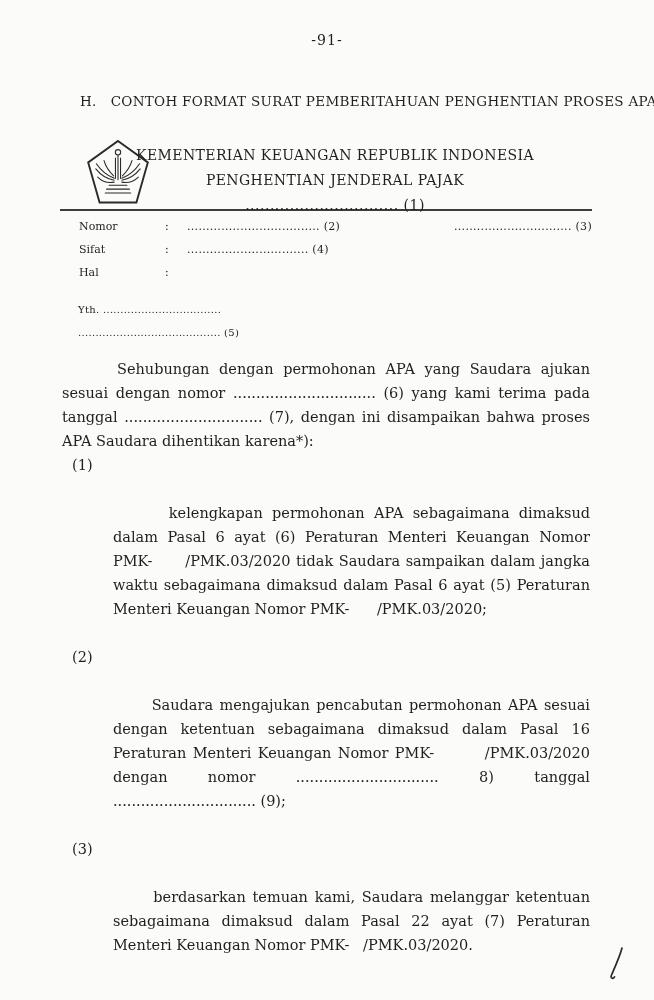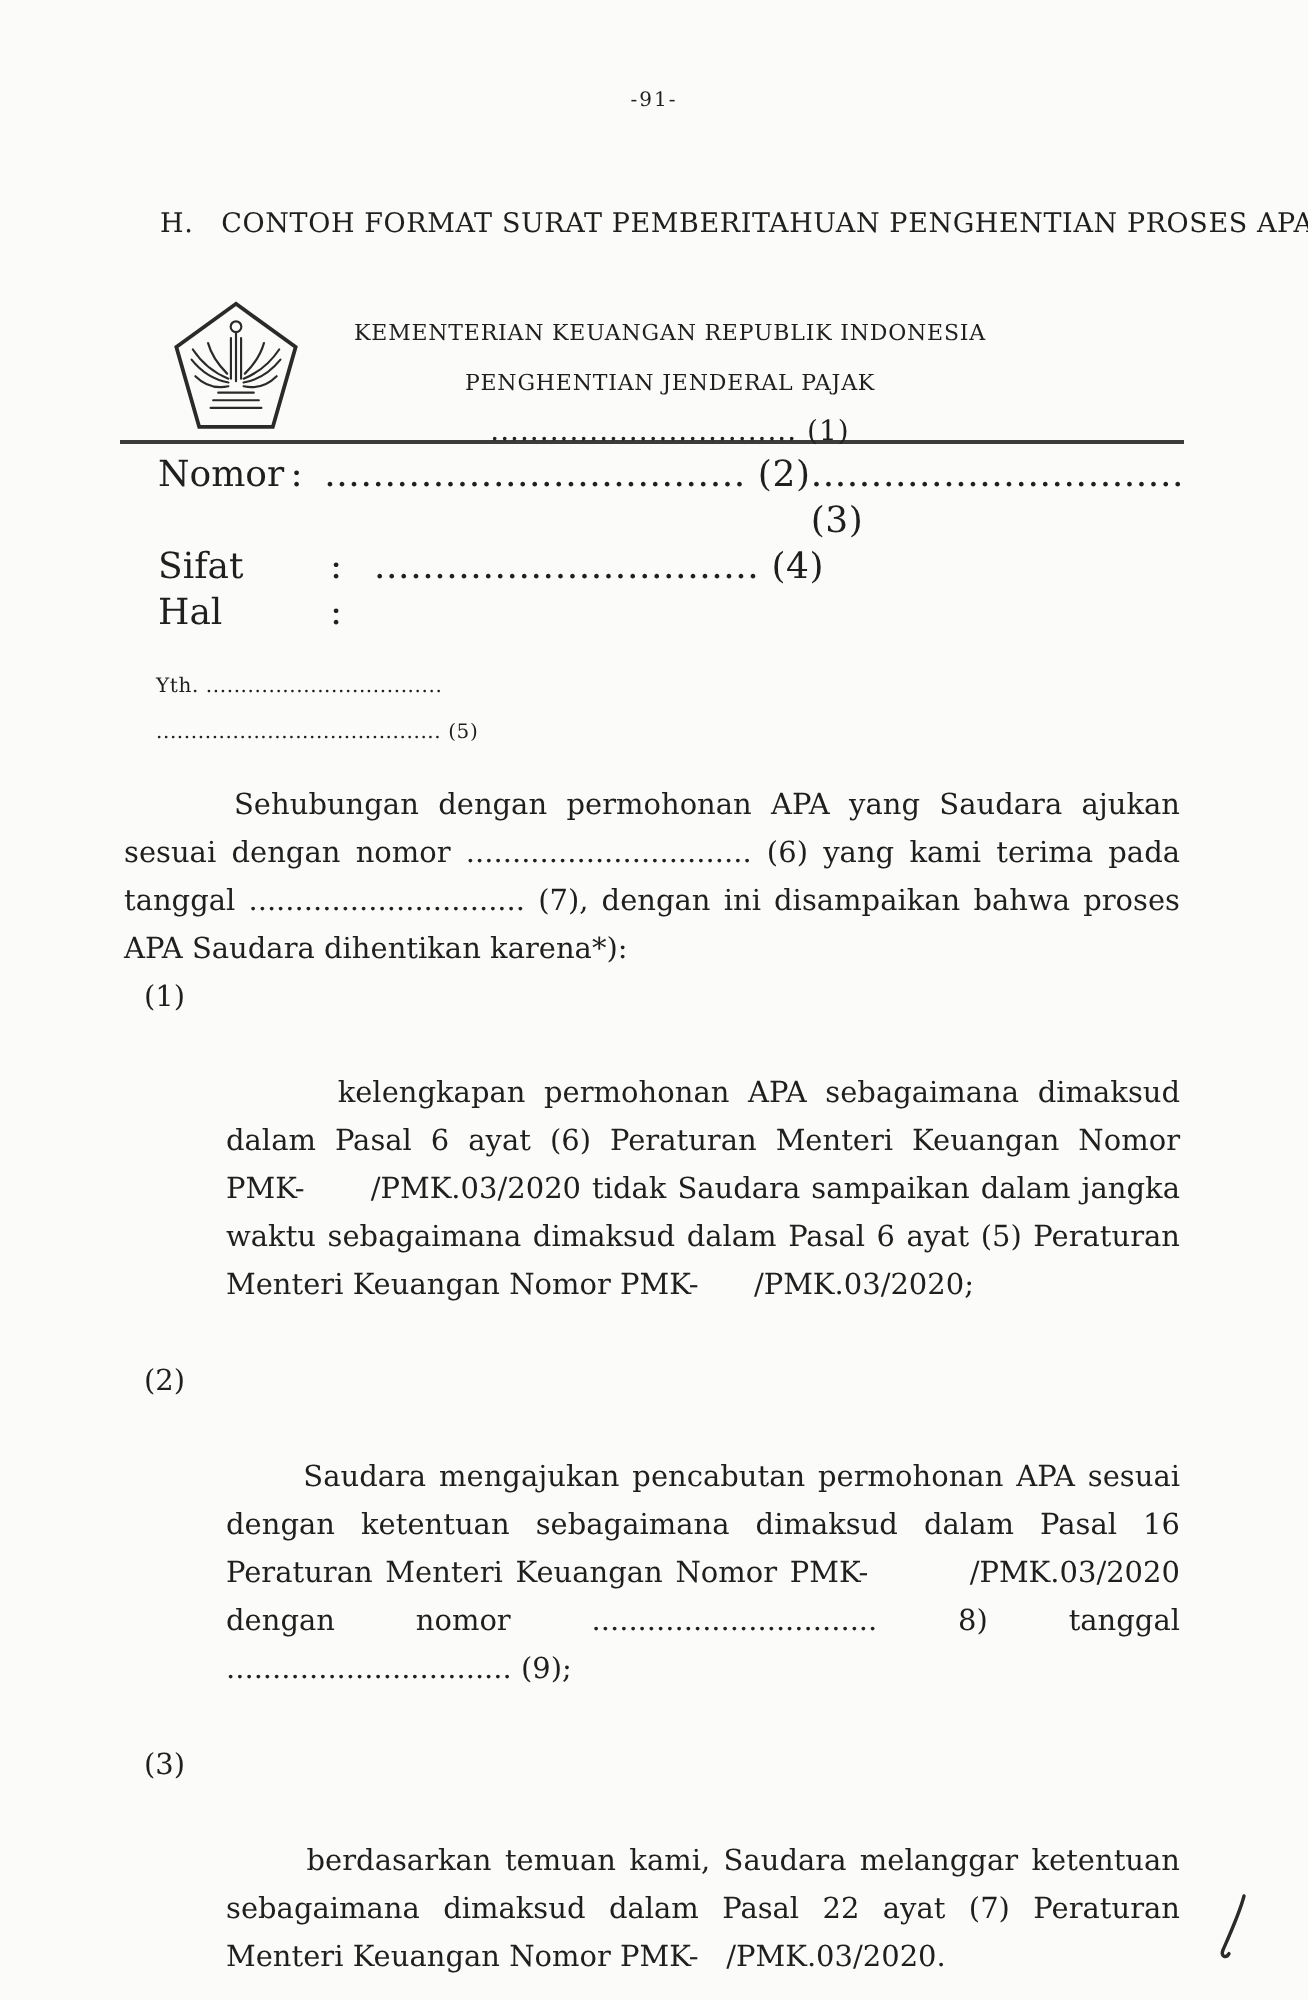--- a/index.html
+++ b/index.html
@@ -8,26 +8,25 @@
     position: relative;
     width: 654px;
     height: 1000px;
     margin: 0 auto;
     background: #fbfbf9;
     color: #1f1f1f;
     font-family: "DejaVu Serif", "Liberation Serif", serif;
     overflow: hidden;
   }
   .page-number {
-    padding-top: 15px;
+    padding-top: 32px;
     text-align: center;
-    font-size: 10px;
+    font-size: 14px;
     line-height: 16px;
     letter-spacing: 1px;
-    margin-top: 28px;
   }
   .heading {
     margin: 44px 20px 0 80px;
     display: flex;
     gap: 14px;
     font-size: 13.5px;
     line-height: 19px;
     letter-spacing: 0.3px;
     white-space: nowrap;
   }
@@ -44,40 +43,40 @@
     height: 66px;
   }
   .letterhead .lh-text {
     position: absolute;
     left: 110px;
     width: 450px;
     top: 4px;
     text-align: center;
   }
   .lh-ministry, .lh-directorate {
-    font-size: 11px;
+    font-size: 14px;
     line-height: 25px;
     letter-spacing: 0.4px;
     white-space: nowrap;
     text-align: center;
   }
   .lh-unit {
     font-size: 14px;
     line-height: 25px;
     letter-spacing: 0.5px;
   }
   .rule {
     margin-left: 60px;
     width: 532px;
     border-top: 2px solid #3c3c3c;
   }
   .meta {
     margin: 4px 0 0 79px;
     width: 513px;
-    font-size: 18px;
+    font-size: 11px;
   }
   .meta-row { display: flex; line-height: 23px; }
   .meta-label { width: 86px; }
   .meta-colon { width: 22px; }
   .meta-value { flex: 0 0 auto; letter-spacing: 0.3px; }
   .meta-right { margin-left: auto; letter-spacing: 0.3px; }
   .recipient {
     margin: 14px 0 0 78px;
     font-size: 10px;
     line-height: 23px;

